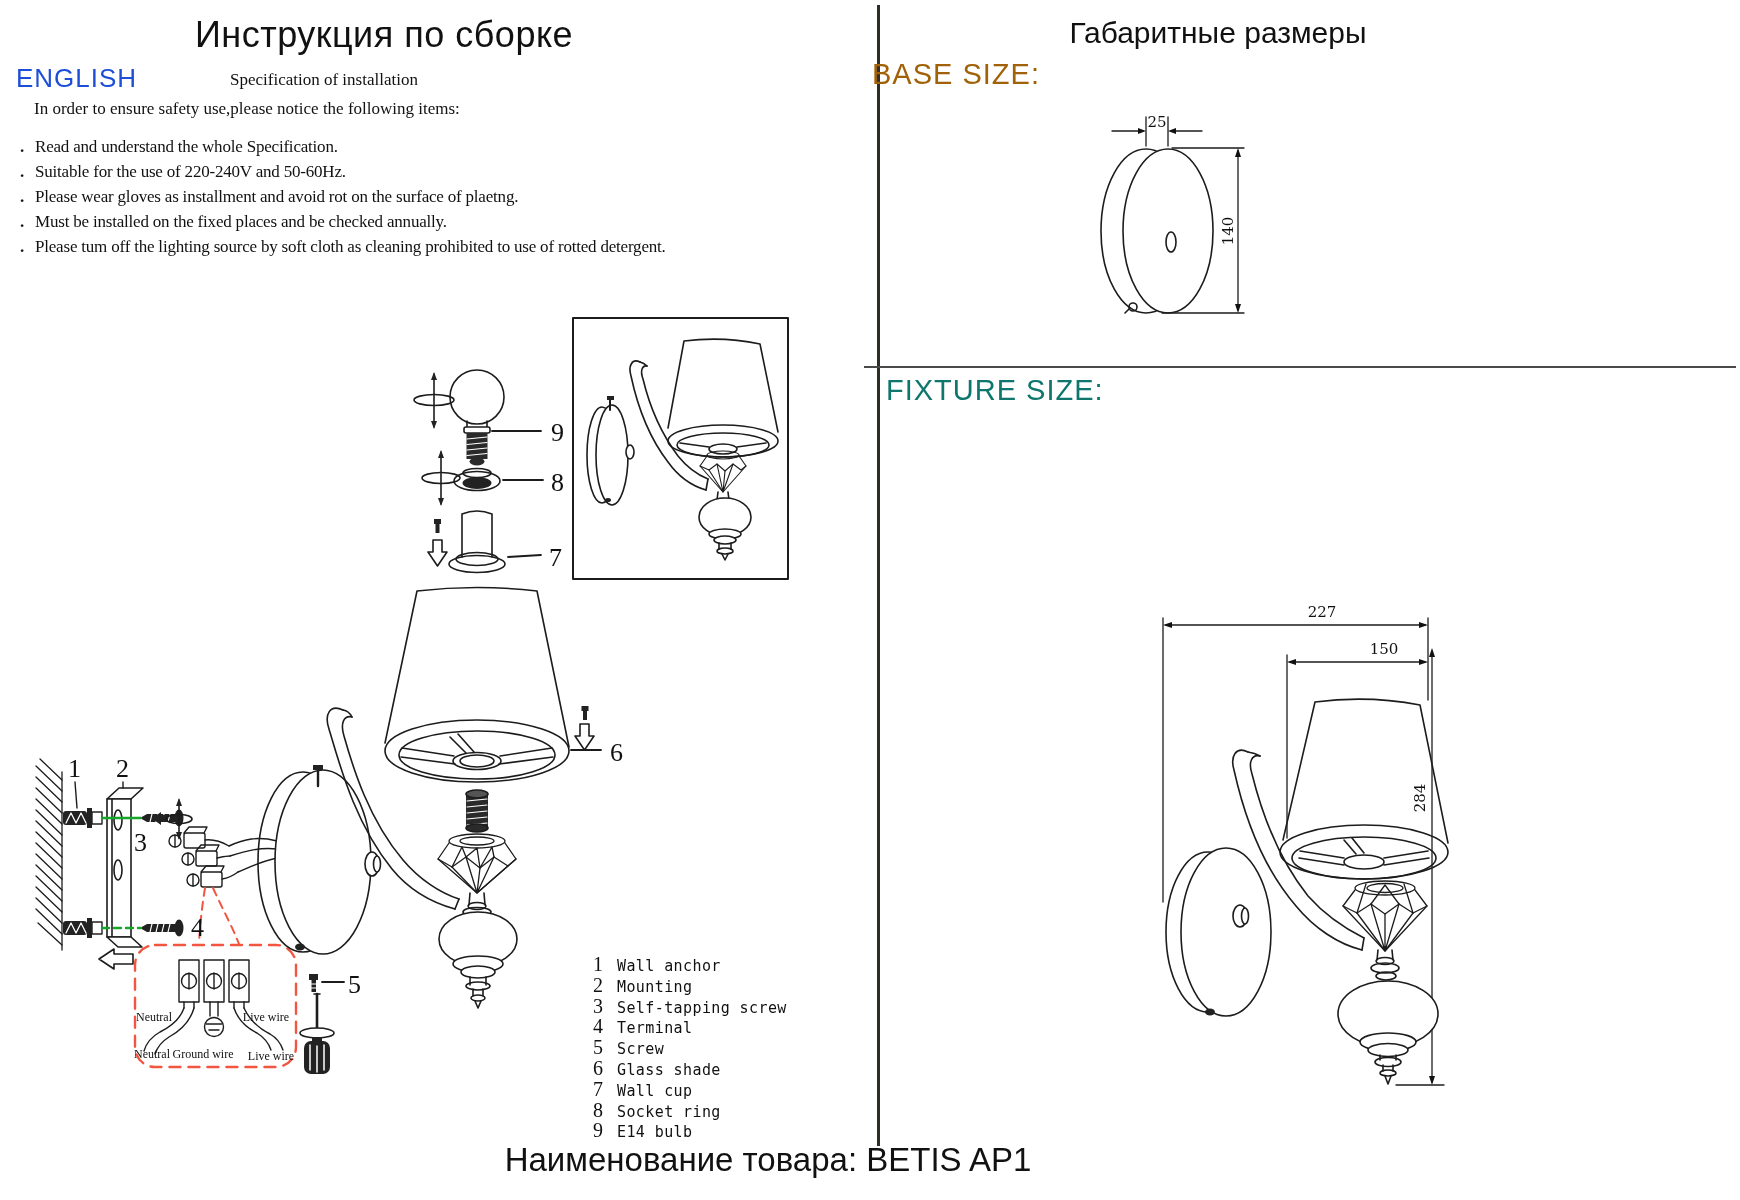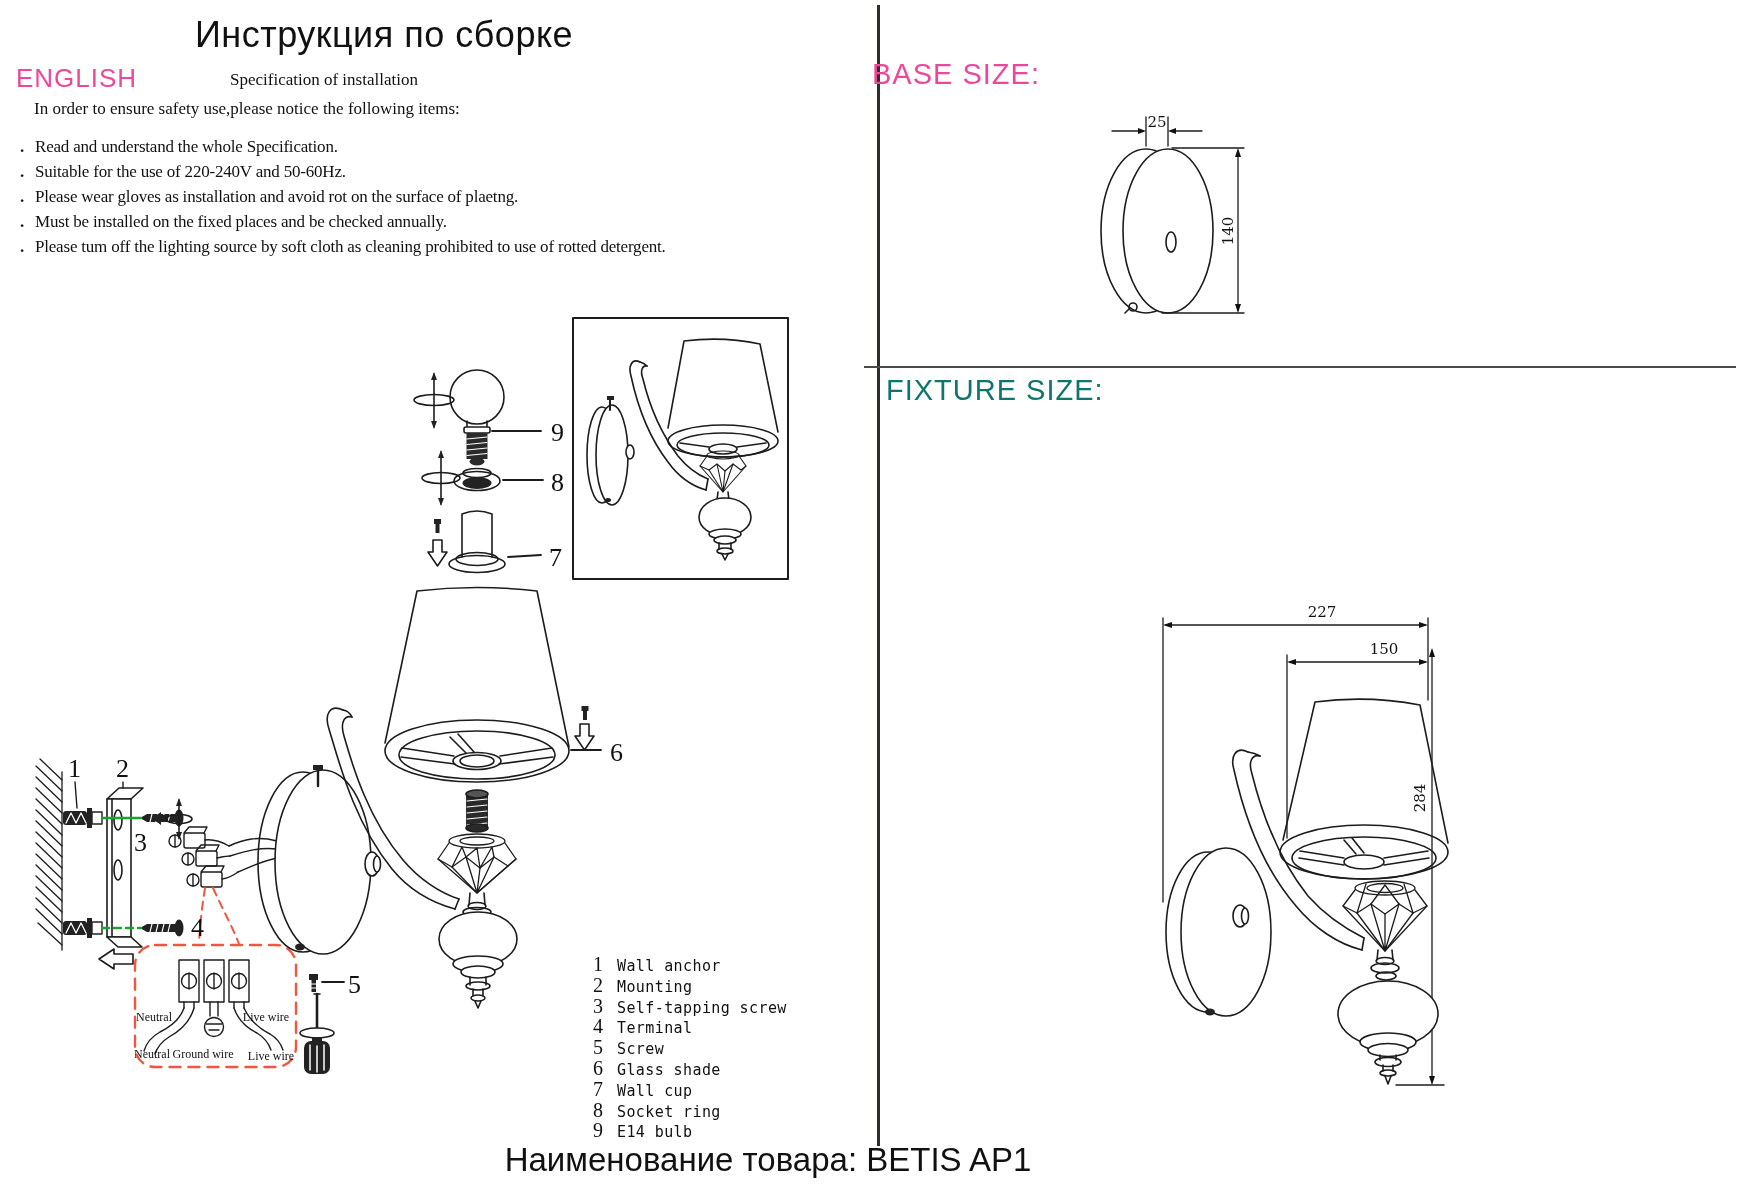--- a/index.html
+++ b/index.html
@@ -18,30 +18,30 @@
   .parts-row .pn{width:24px;font-family:"Liberation Serif",serif;font-size:20px}
   .parts-row .pl{font-family:"DejaVu Sans Mono",monospace;font-size:15px;letter-spacing:.4px}
 </style>
 </head>
 <body>
 
 <div id="sheet">
 
   <div class="abs" style="left:0;top:0;width:879px;height:1200px">
     <div class="abs" style="left:64px;top:14px;width:640px;text-align:center;font-size:36px;letter-spacing:.5px">Инструкция по сборке</div>
-    <div class="abs" style="left:16px;top:63px;font-size:26px;letter-spacing:1px;color:#ec4899">ENGLISH</div>
+    <div class="abs" style="left:16px;top:63px;font-size:26px;letter-spacing:1px;color:#1d4ed8">ENGLISH</div>
     <div class="abs serif" style="left:230px;top:70px;font-size:17px">Specification of installation</div>
     <div class="abs serif nowrap" style="left:34px;top:99px;font-size:17px">In order to ensure safety use,please notice the following items:</div>
 
     <div class="bullet-row" style="top:137px">
       <span class="dot">.</span><span>Read and understand the whole Specification.</span></div>
     <div class="bullet-row" style="top:162px">
       <span class="dot">.</span><span>Suitable for the use of 220-240V and 50-60Hz.</span></div>
     <div class="bullet-row" style="top:187px">
-      <span class="dot">.</span><span>Please wear gloves as installation and avoid rot on the surface of plaetng.</span></div>
+      <span class="dot">.</span><span>Please wear gloves as installment and avoid rot on the surface of plaetng.</span></div>
     <div class="bullet-row" style="top:212px">
       <span class="dot">.</span><span>Must be installed on the fixed places and be checked annually.</span></div>
     <div class="bullet-row" style="top:237px">
       <span class="dot">.</span><span>Please tum off the lighting source by soft cloth as cleaning prohibited to use of rotted detergent.</span></div>
 
     <svg style="left:0;top:280px" width="880" height="880" viewBox="0 280 880 880" stroke="#1c1c1c" stroke-width="1.6" fill="none" stroke-linecap="round" stroke-linejoin="round">
       <defs>
         <g id="anchorH">
           <rect x="63" y="811" width="24" height="14" rx="3" fill="#222" stroke="none"></rect>
           <path d="M66,823 L71,813 L76,823 L81,813 L86,823" stroke="#fff" stroke-width="1.3"></path>
@@ -356,21 +356,22 @@
       <div class="parts-row">
           <span class="pn">9</span>
           <span class="pl">E14 bulb</span>
         </div>
     </div>
   </div>
 
   <div class="abs" style="left:877px;top:5px;width:3px;height:1141px;background:#2e2e26"></div>
 
   <div class="abs" style="left:880px;top:0;width:860px;height:1200px">
-    <div class="abs" style="left:-8px;top:58px;font-size:29px;letter-spacing:1px;color:#ec4899">BASE SIZE:</div>
+    <div class="abs" style="left:2px;top:16px;width:672px;text-align:center;font-size:30px">Габаритные размеры</div>
+    <div class="abs" style="left:-8px;top:58px;font-size:29px;letter-spacing:1px;color:#a16207">BASE SIZE:</div>
     <div class="abs" style="left:-16px;top:366px;width:872px;border-top:2px solid #4a4a4a"></div>
     <div class="abs" style="left:6px;top:374px;font-size:29px;letter-spacing:1px;color:#0f766e">FIXTURE SIZE:</div>
   </div>
 
   <svg style="left:860px;top:100px" width="880" height="260" viewBox="860 100 880 260" stroke="#1c1c1c" stroke-width="1.6" fill="none" stroke-linecap="round" stroke-linejoin="round">
     <g>
       <ellipse cx="1146" cy="231" rx="45" ry="82"></ellipse>
       <ellipse cx="1168" cy="231" rx="45" ry="82" fill="#fff"></ellipse>
       <ellipse cx="1171" cy="242" rx="5" ry="10"></ellipse>
       <circle cx="1133" cy="307" r="4"></circle>

